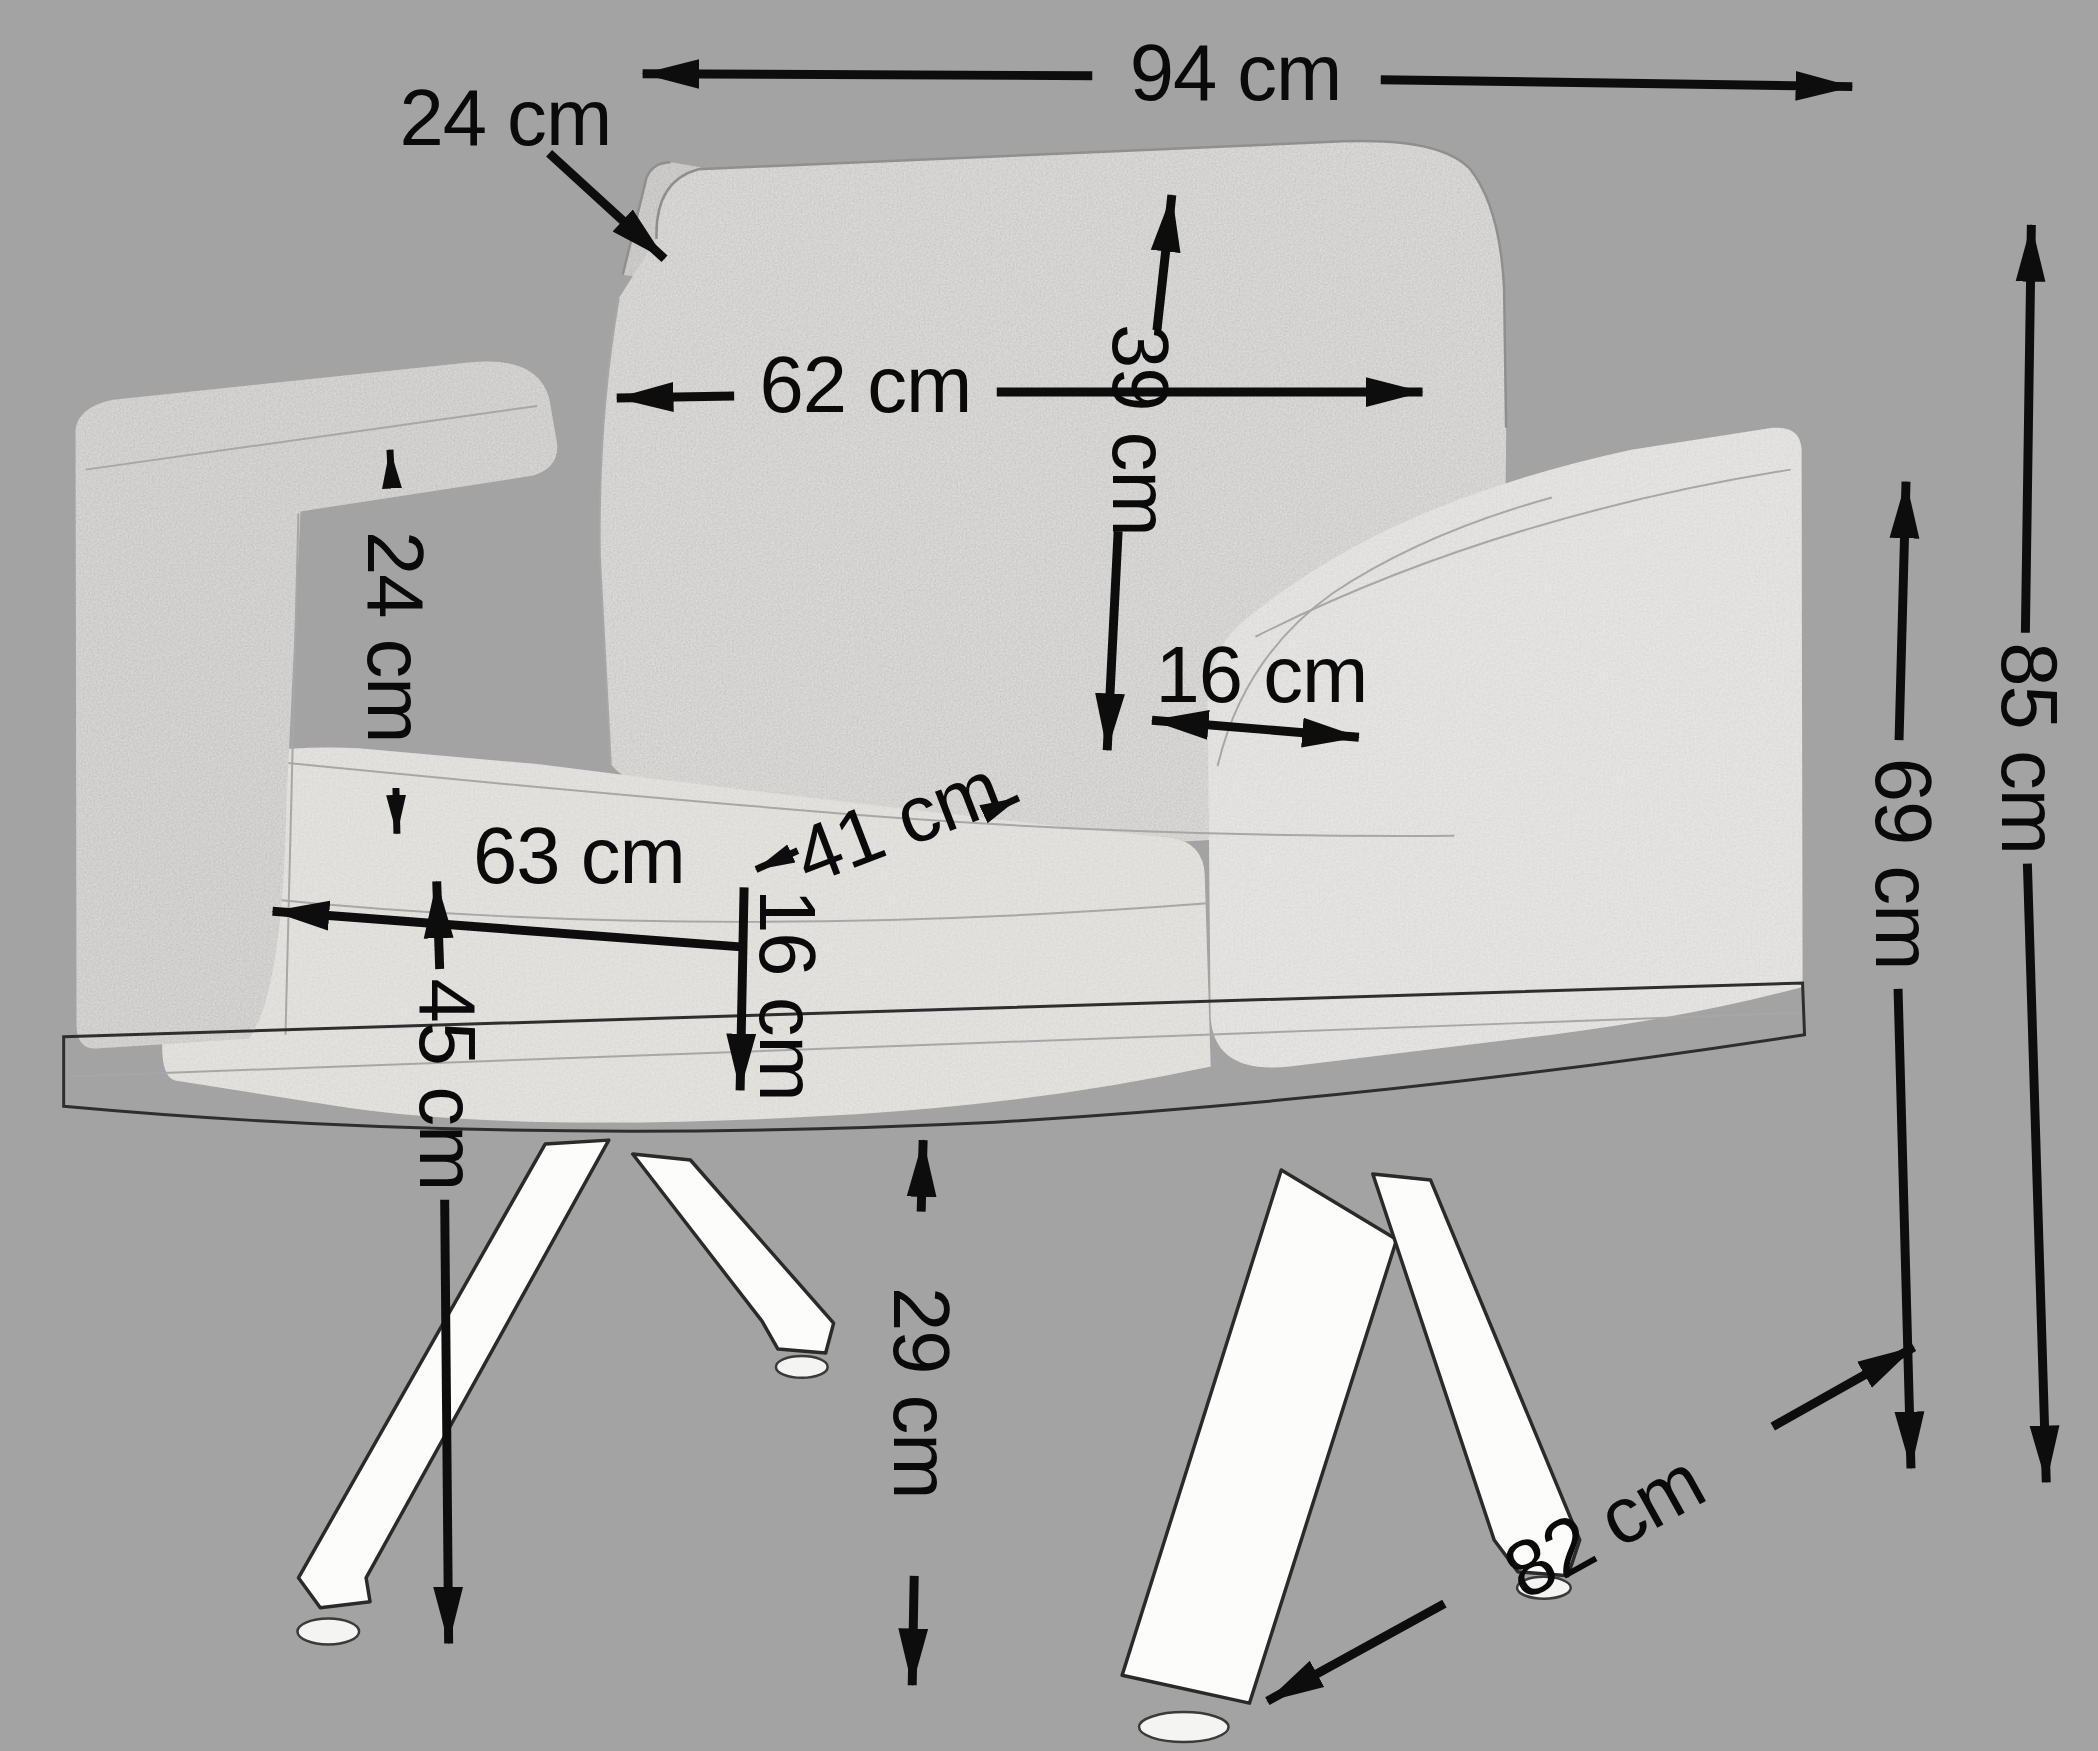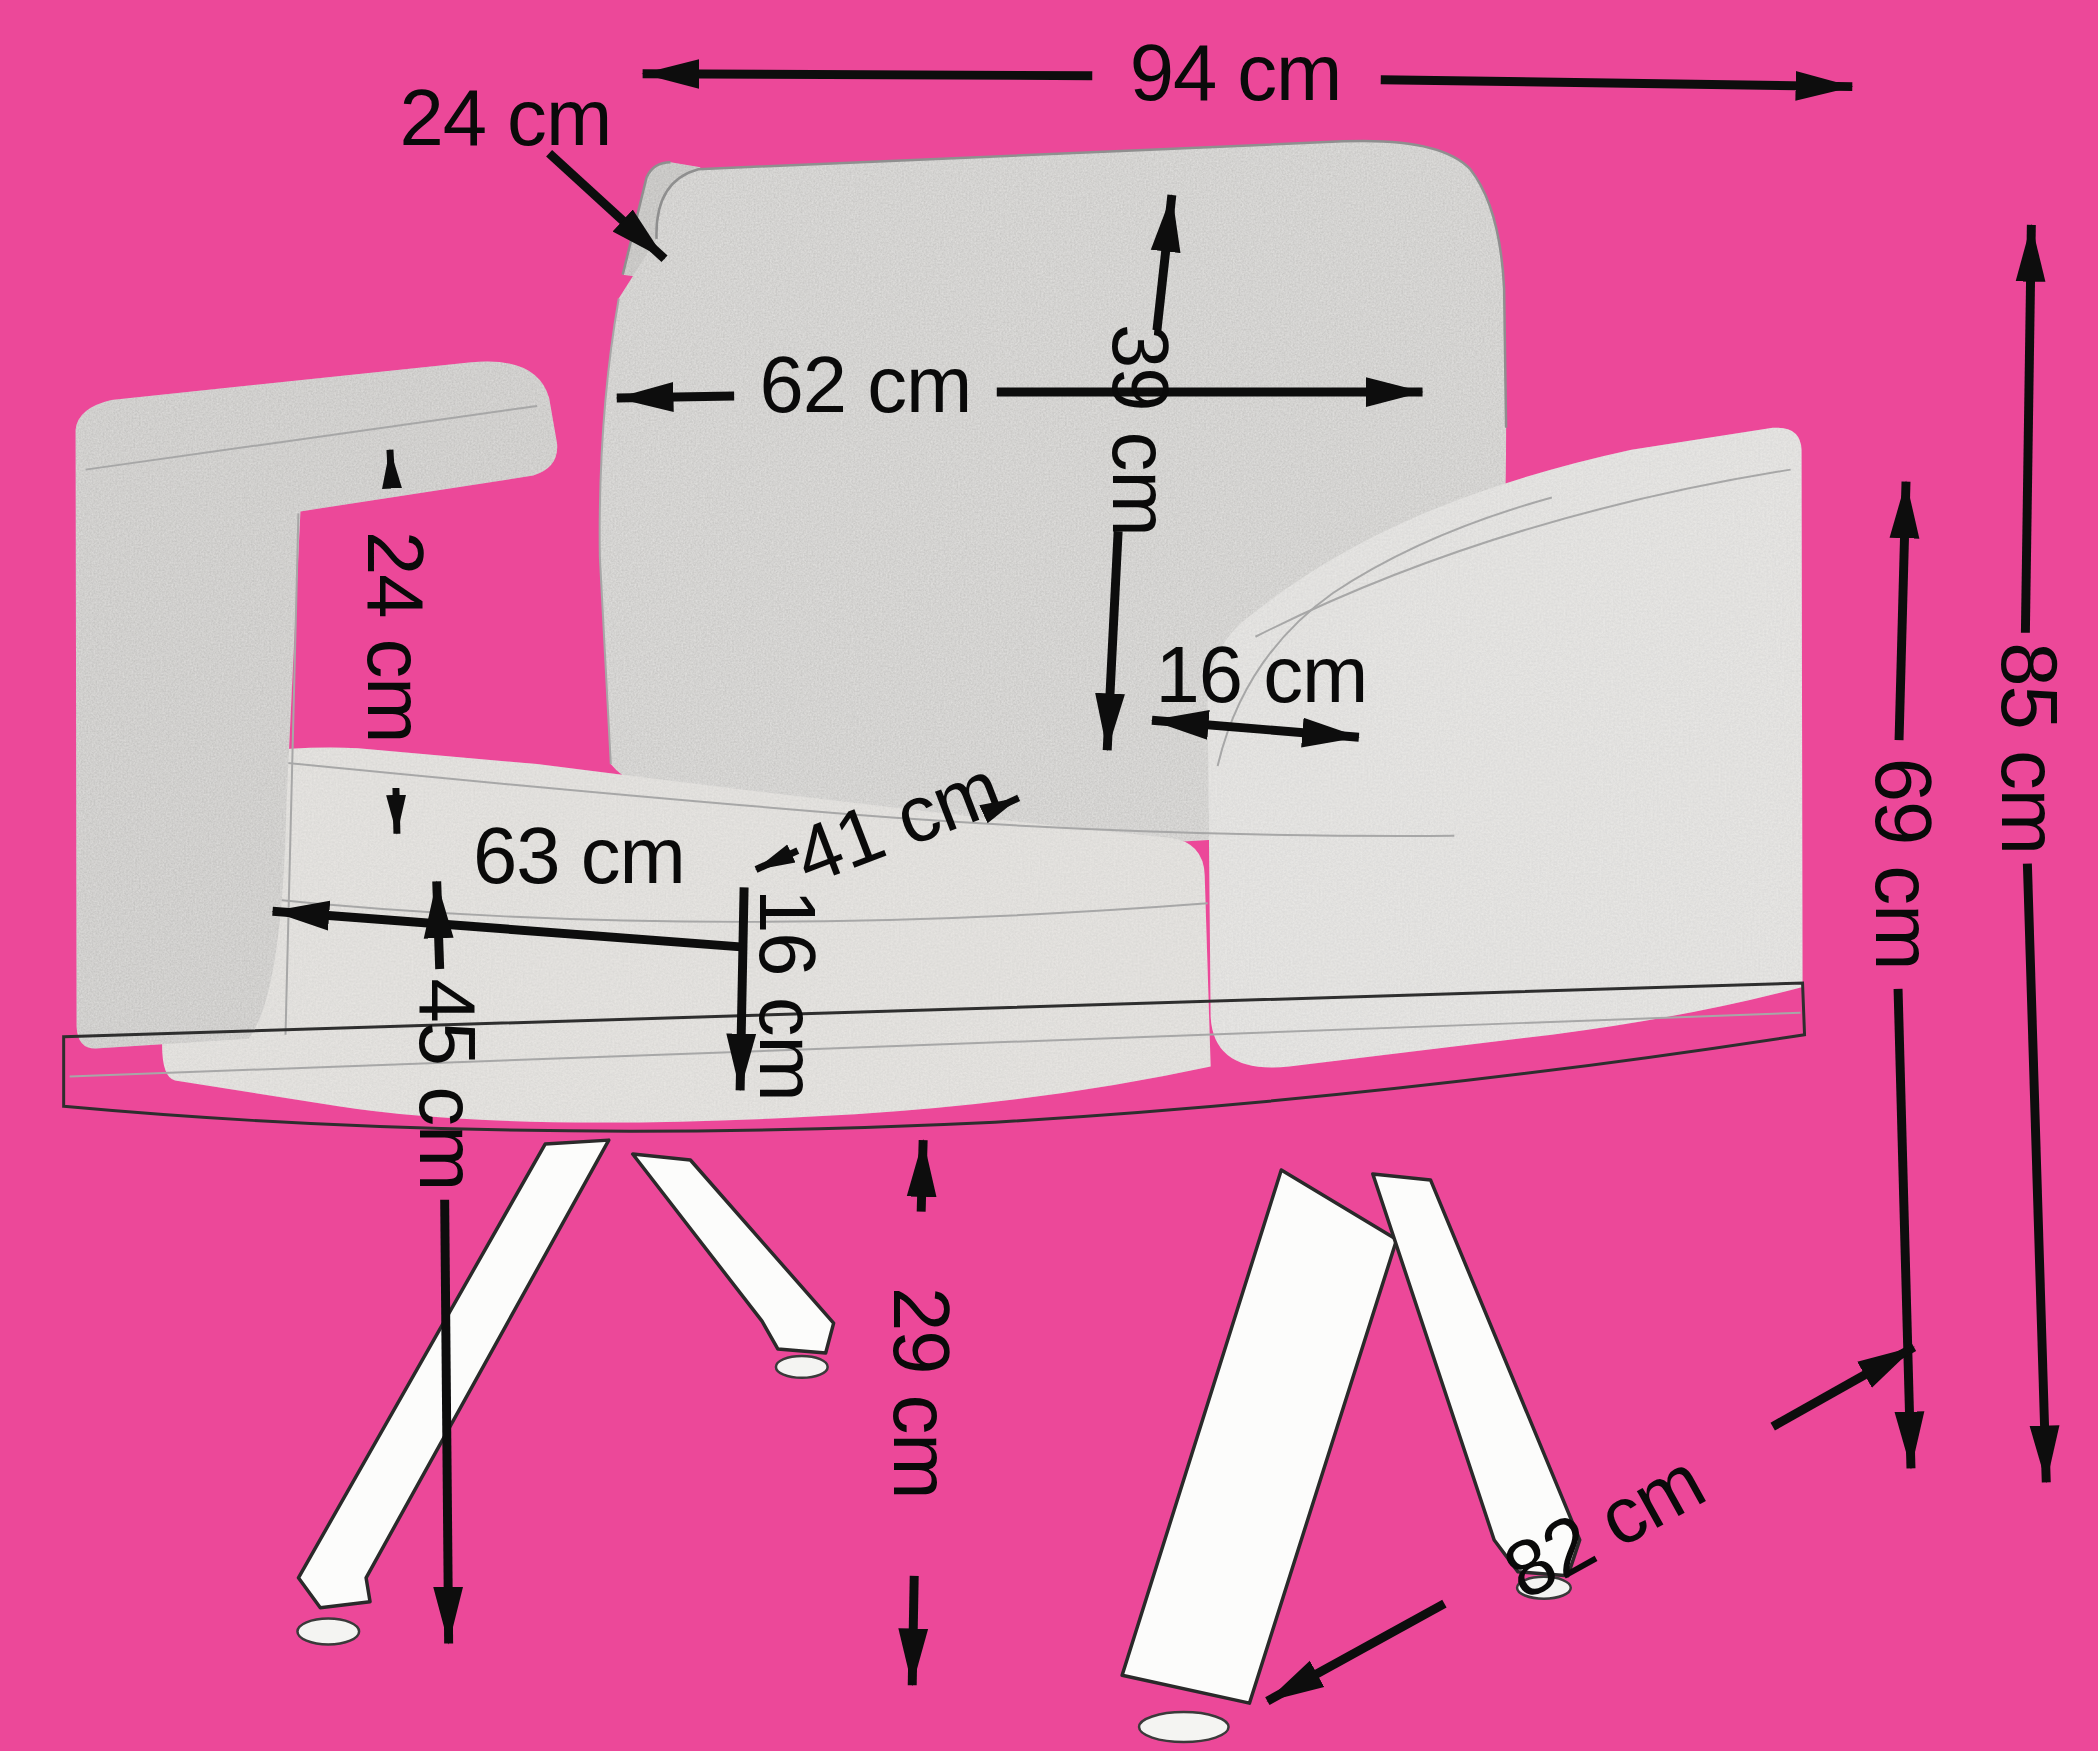--- a/index.html
+++ b/index.html
@@ -1,17 +1,17 @@
 <!DOCTYPE html>
 <html><head>
 <meta charset="utf-8">
 <style>
   html,body{margin:0;padding:0;background:#fff;}
   .stage{
-    position:relative;width:2098px;height:1751px;background:#ec4899;overflow:hidden;
+    position:relative;width:2098px;height:1751px;background:#a3a3a3;overflow:hidden;
     font-family:"Liberation Sans", sans-serif;
   }
   svg{display:block}
   text{
     font-family:"Liberation Sans", sans-serif;
     font-size:80px;
     letter-spacing:-1px;
     fill:#0a0a0a;
   }
   .dim-line{stroke:#0d0d0d;stroke-width:9;fill:none;stroke-linecap:butt;}

